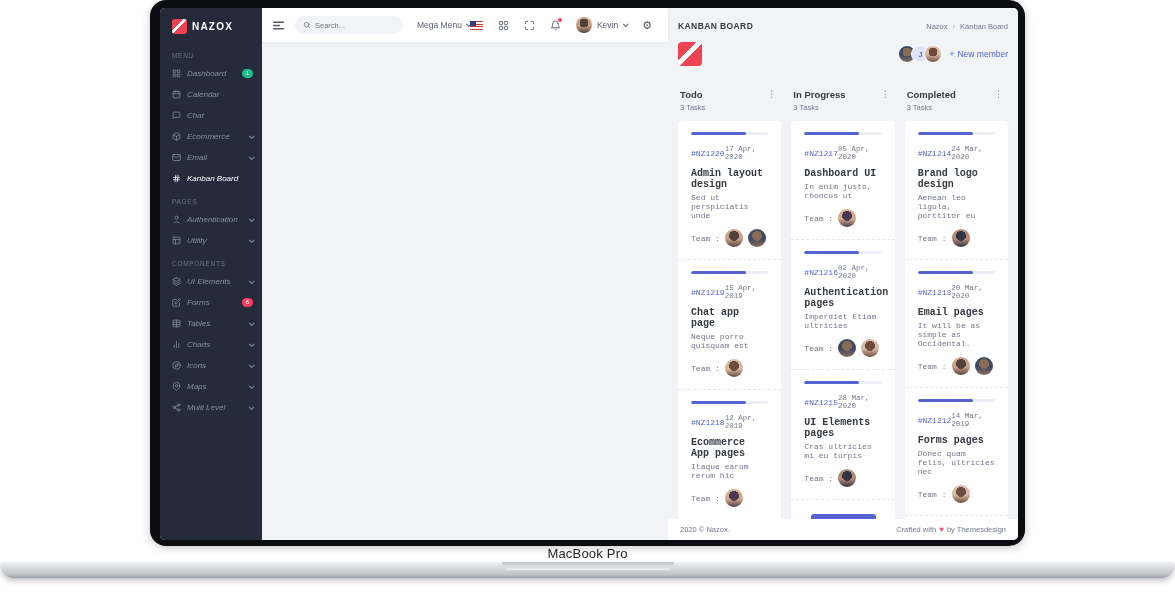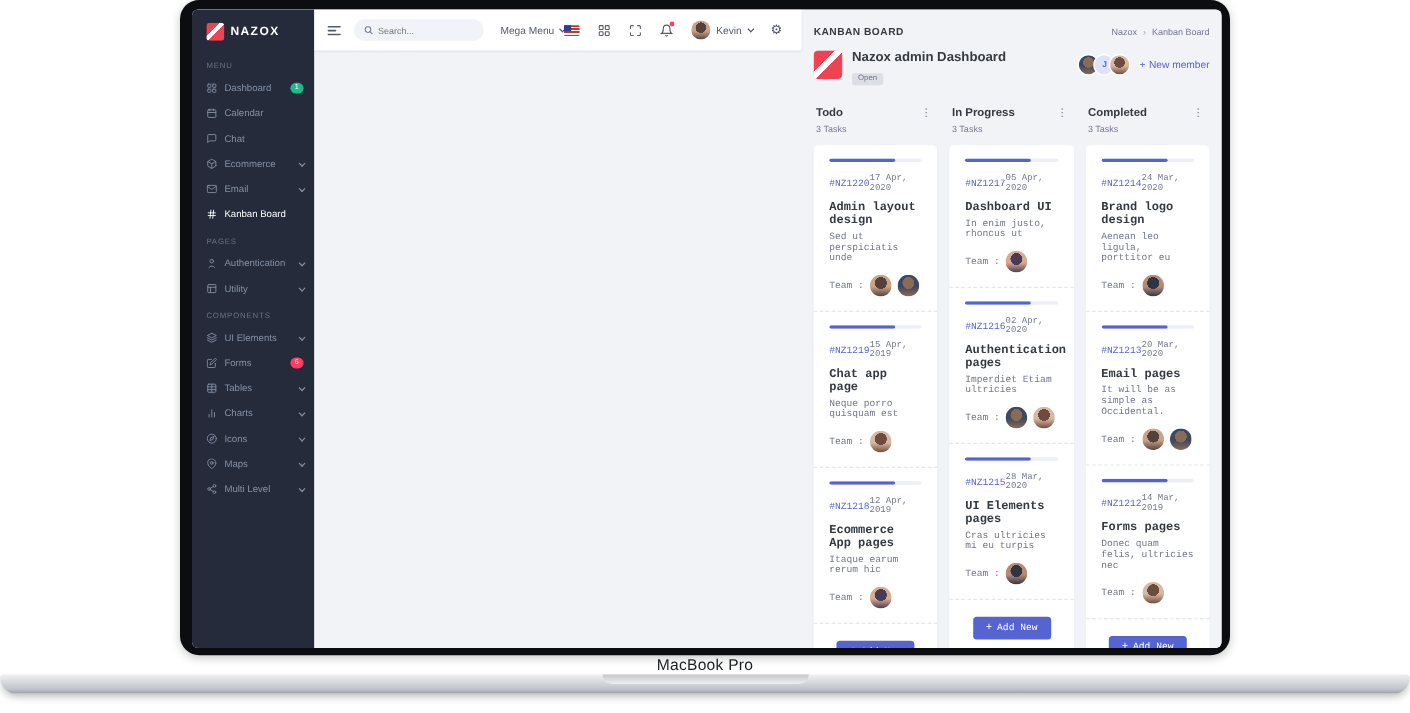--- a/index.html
+++ b/index.html
@@ -27,21 +27,21 @@
   .logo-row { display:flex; align-items:center; gap:5px; padding:11px 0 9px 12px; }
   .logo-mark, .board-logo { background:
     linear-gradient(135deg, rgba(255,255,255,0) 38%, #fff 38%, #fff 53%, rgba(255,255,255,0) 53%), #ee4352; }
   .logo-mark { width:15px; height:15px; border-radius:3px; flex:none; }
   .logo-text { color:#fff; font-weight:bold; font-size:10px; letter-spacing:1.2px; }
   .nav-label { font-size:6.5px; color:#6b7287; letter-spacing:.7px; padding:9px 12px 4px; }
   .nav-item { display:flex; align-items:center; gap:6px; height:21px; padding:0 9px 0 12px;
     color:#8590a5; font-size:8px; cursor:pointer; }
   .nav-item.active { color:#fff; }
   .nav-item svg { width:9px; height:9px; flex:none; }
-  .nav-item .lbl { flex:1; white-space:nowrap; }
+  .nav-item .lbl { flex:1; white-space:nowrap;font-style:italic; }
   .chev { width:4px; height:4px; border-right:1px solid #8590a5; border-bottom:1px solid #8590a5;
     transform:rotate(45deg) translateY(-1px); flex:none; }
   .chev-dark { border-color:#555b6d; }
   .nav-badge { font-size:6px; color:#fff; border-radius:6px; padding:1px 4px; line-height:7px; }
 
   
   .main { flex:1; min-width:0; display:flex; background:#f1f3f7; }
   .topbar { flex:none; height:34px; background:#fff; display:flex; align-items:center;
     padding:0 16px 0 10px; box-shadow:0 1px 2px rgba(15,34,58,.06); position:relative; z-index:2; }
   .topbar svg { width:11px; height:11px; stroke:#555b6d; }
@@ -327,24 +327,20 @@
           <span class="crumb">
             <span>Nazox</span>
             <span class="sep">›</span>
             <span>Kanban Board</span>
           </span>
         </div>
 
         <div class="board-head">
           <div class="board-left">
             <span class="board-logo"></span>
-            <div>
-              <div class="board-title">Nazox admin Dashboard</div>
-              <span class="badge-open">Open</span>
-            </div>
           </div>
           <div class="board-right">
             <span class="ava-group">
               <span class="ava" style="background: radial-gradient(circle at 50% 38%, rgb(138, 107, 84) 0px, rgb(138, 107, 84) 34%, transparent 35%), linear-gradient(rgb(61, 73, 99) 0%, rgb(61, 73, 99) 55%, rgb(138, 107, 84) 100%);"></span>
               <span class="ava ava-j">J</span>
               <span class="ava" style="background: radial-gradient(circle at 50% 38%, rgb(110, 75, 63) 0px, rgb(110, 75, 63) 34%, transparent 35%), linear-gradient(rgb(215, 185, 161) 0%, rgb(215, 185, 161) 55%, rgb(110, 75, 63) 100%);"></span>
             </span>
             <span class="new-member">
               <span>+</span>
               <span>New member</span>
@@ -531,20 +527,28 @@
                   </div>
                 </div>
                 <div class="add-row"><button class="add-btn">
                     <span class="plus">+</span>
                     <span>Add New</span>
                   </button></div>
               </div>
             </div>
           </div>
 
+        <footer class="page-footer">
+          <span>2020 © Nazox.</span>
+          <span class="credit">
+            <span>Crafted with</span>
+            <span class="heart">♥</span>
+            <span>by Themesdesign</span>
+          </span>
+        </footer>
       </div>
     </div>
   </div>
 </div>
 
 <div class="device-label">MacBook Pro</div>
 <div class="deck">
   <div class="deck-notch"></div>
 </div>
 

